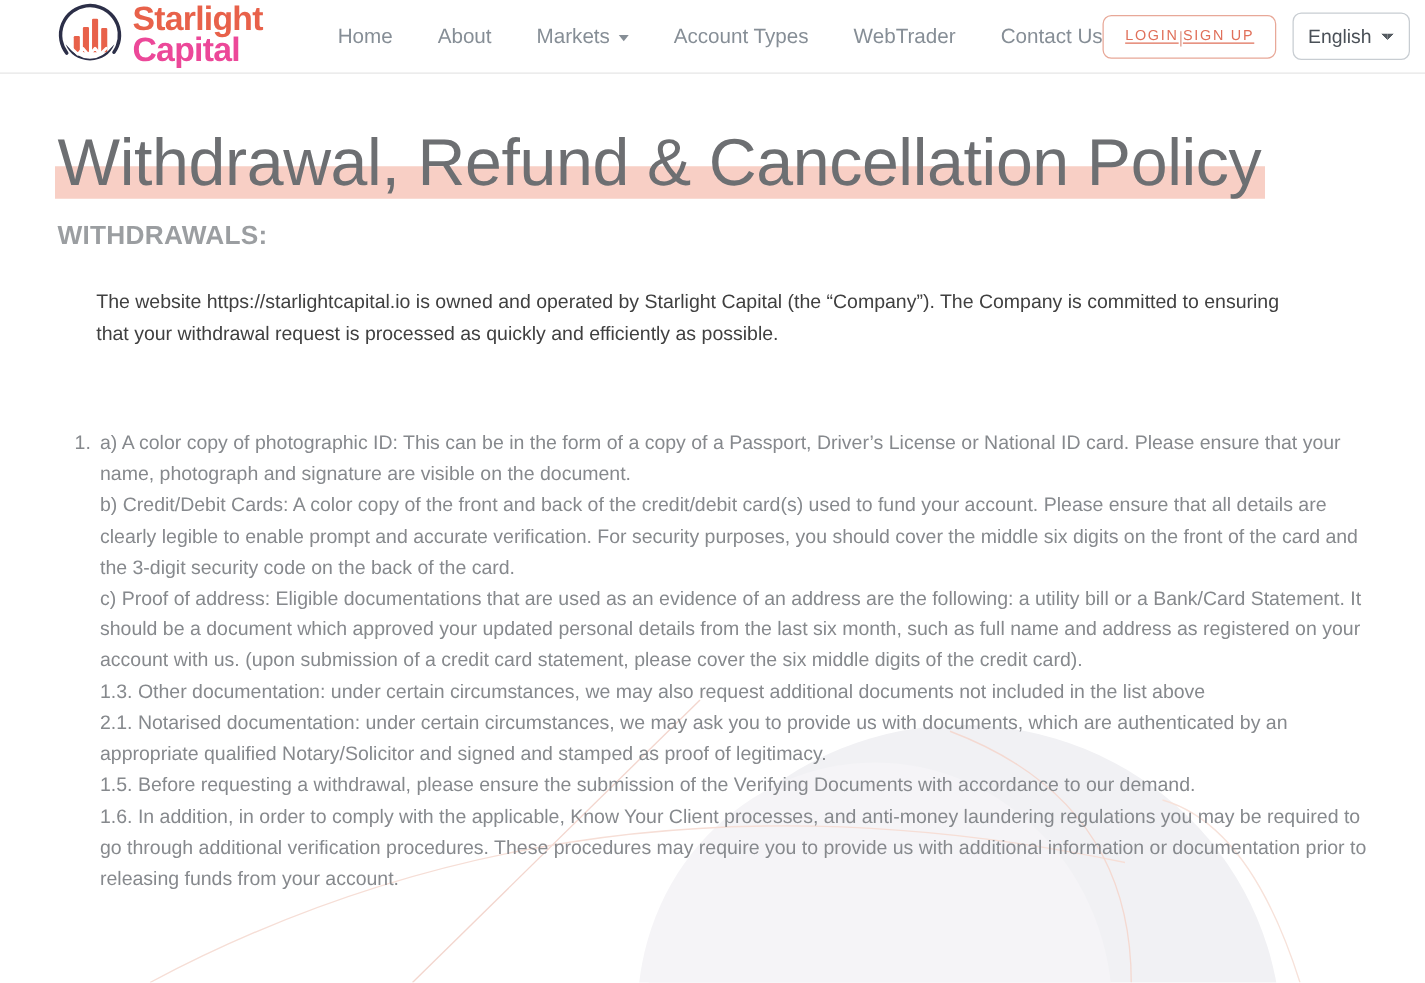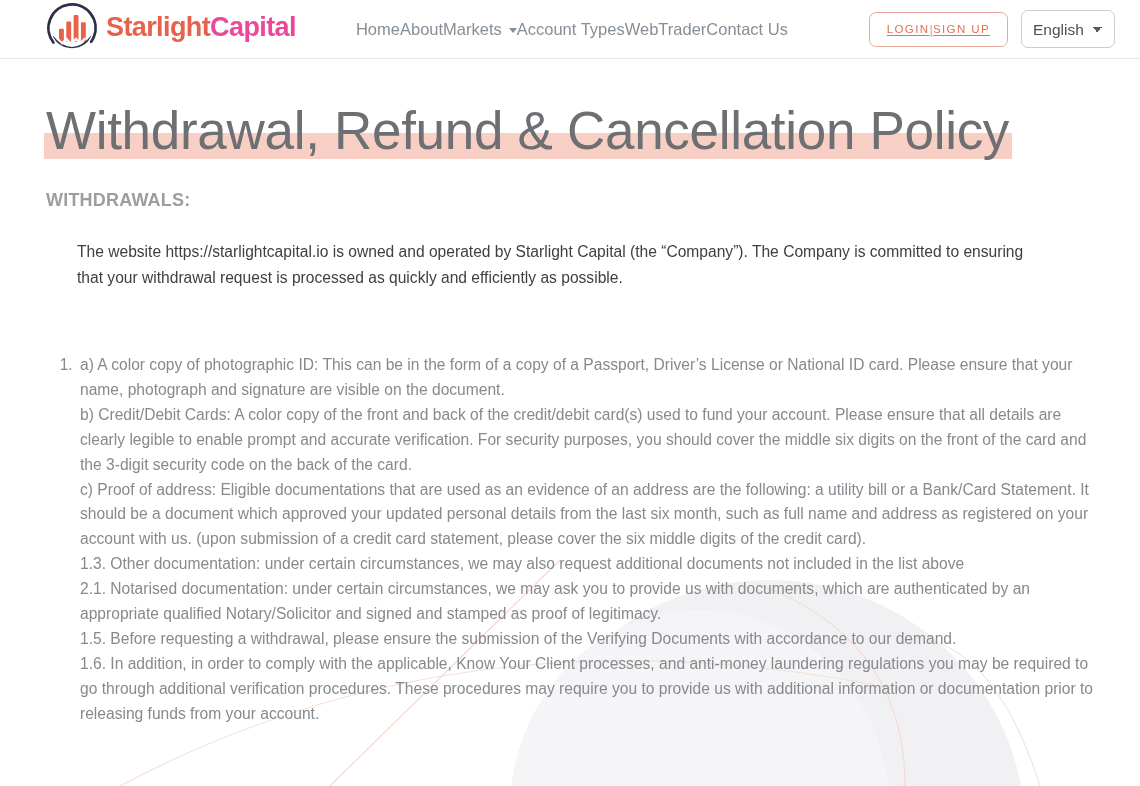--- a/index.html
+++ b/index.html
@@ -36,37 +36,38 @@
 
   .brand {
     display: flex;
     align-items: center;
     gap: 8px;
     text-decoration: none;
     margin-right: 60px;
     margin-top: -2px;
   }
   .brand-mark { width: 52px; height: 52px; flex: none; display:block; }
-  .brand-word { display: flex; flex-direction: row; line-height: 0.93; }
+  .brand-word { display: flex; flex-direction: column; line-height: 0.93; }
   .brand-top {
     font-size: 27px;
     font-weight: bold;
     color: #e8614a;
     letter-spacing: -0.6px;
   }
   .brand-bottom {
     font-size: 27px;
     font-weight: bold;
     color: #ec4899;
     letter-spacing: -0.6px;
   }
 
   .main-nav {
     display: flex;
     align-items: flex-start;
+    gap: 36px;
     flex: 1;
   }
   .nav-link {
     font-size: 16.5px;
     color: #868e96;
     text-decoration: none;
     white-space: nowrap;
     display: inline-flex;
     align-items: center;
     gap: 7px;
@@ -153,22 +154,22 @@
     content: "";
     position: absolute;
     left: -2px; right: -3px;
     bottom: 1px;
     height: 26px;
     background: #f8cfc5;
     z-index: -1;
   }
 
   .section-title {
-    margin: 30px 0 0 0;
-    font-size: 18px;
+    margin: 17px 0 0 0;
+    font-size: 21px;
     font-weight: bold;
     color: #9b9ea1;
     letter-spacing: 0.2px;
   }
 
   .intro {
     margin: 28px 0 0 0;
     padding-left: 31px;
     font-size: 15.6px;
     line-height: 1.62;

